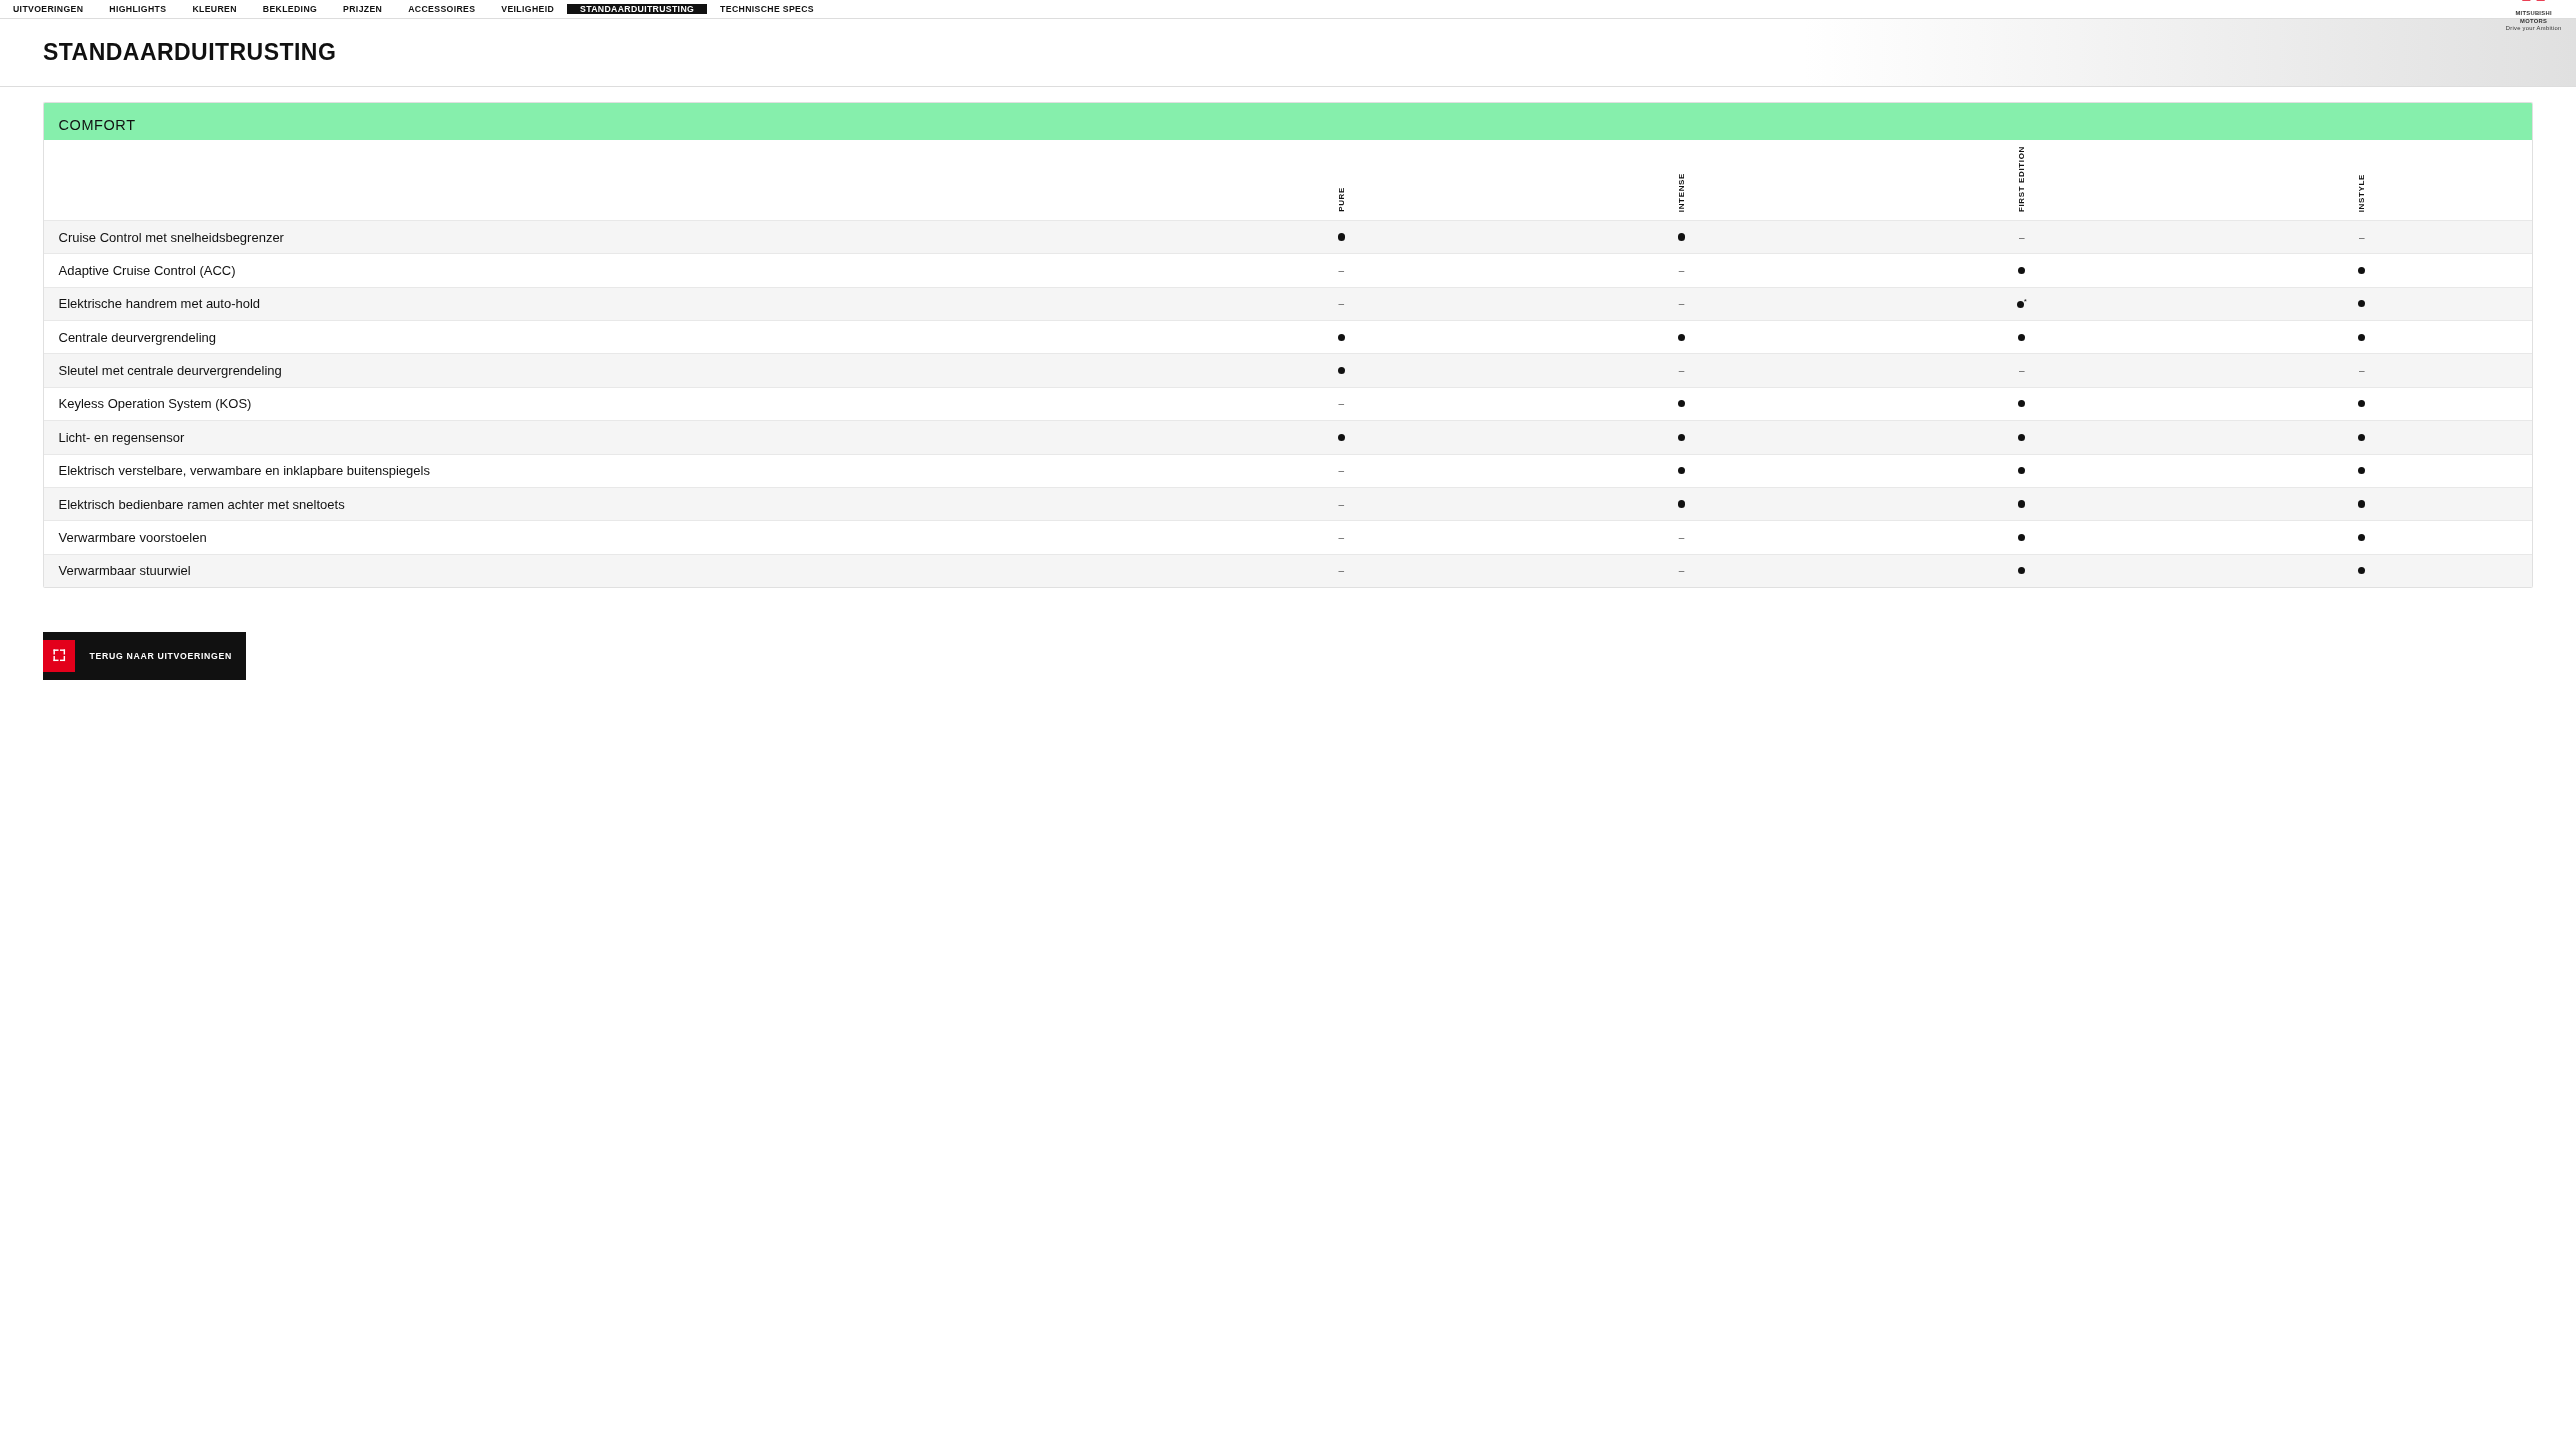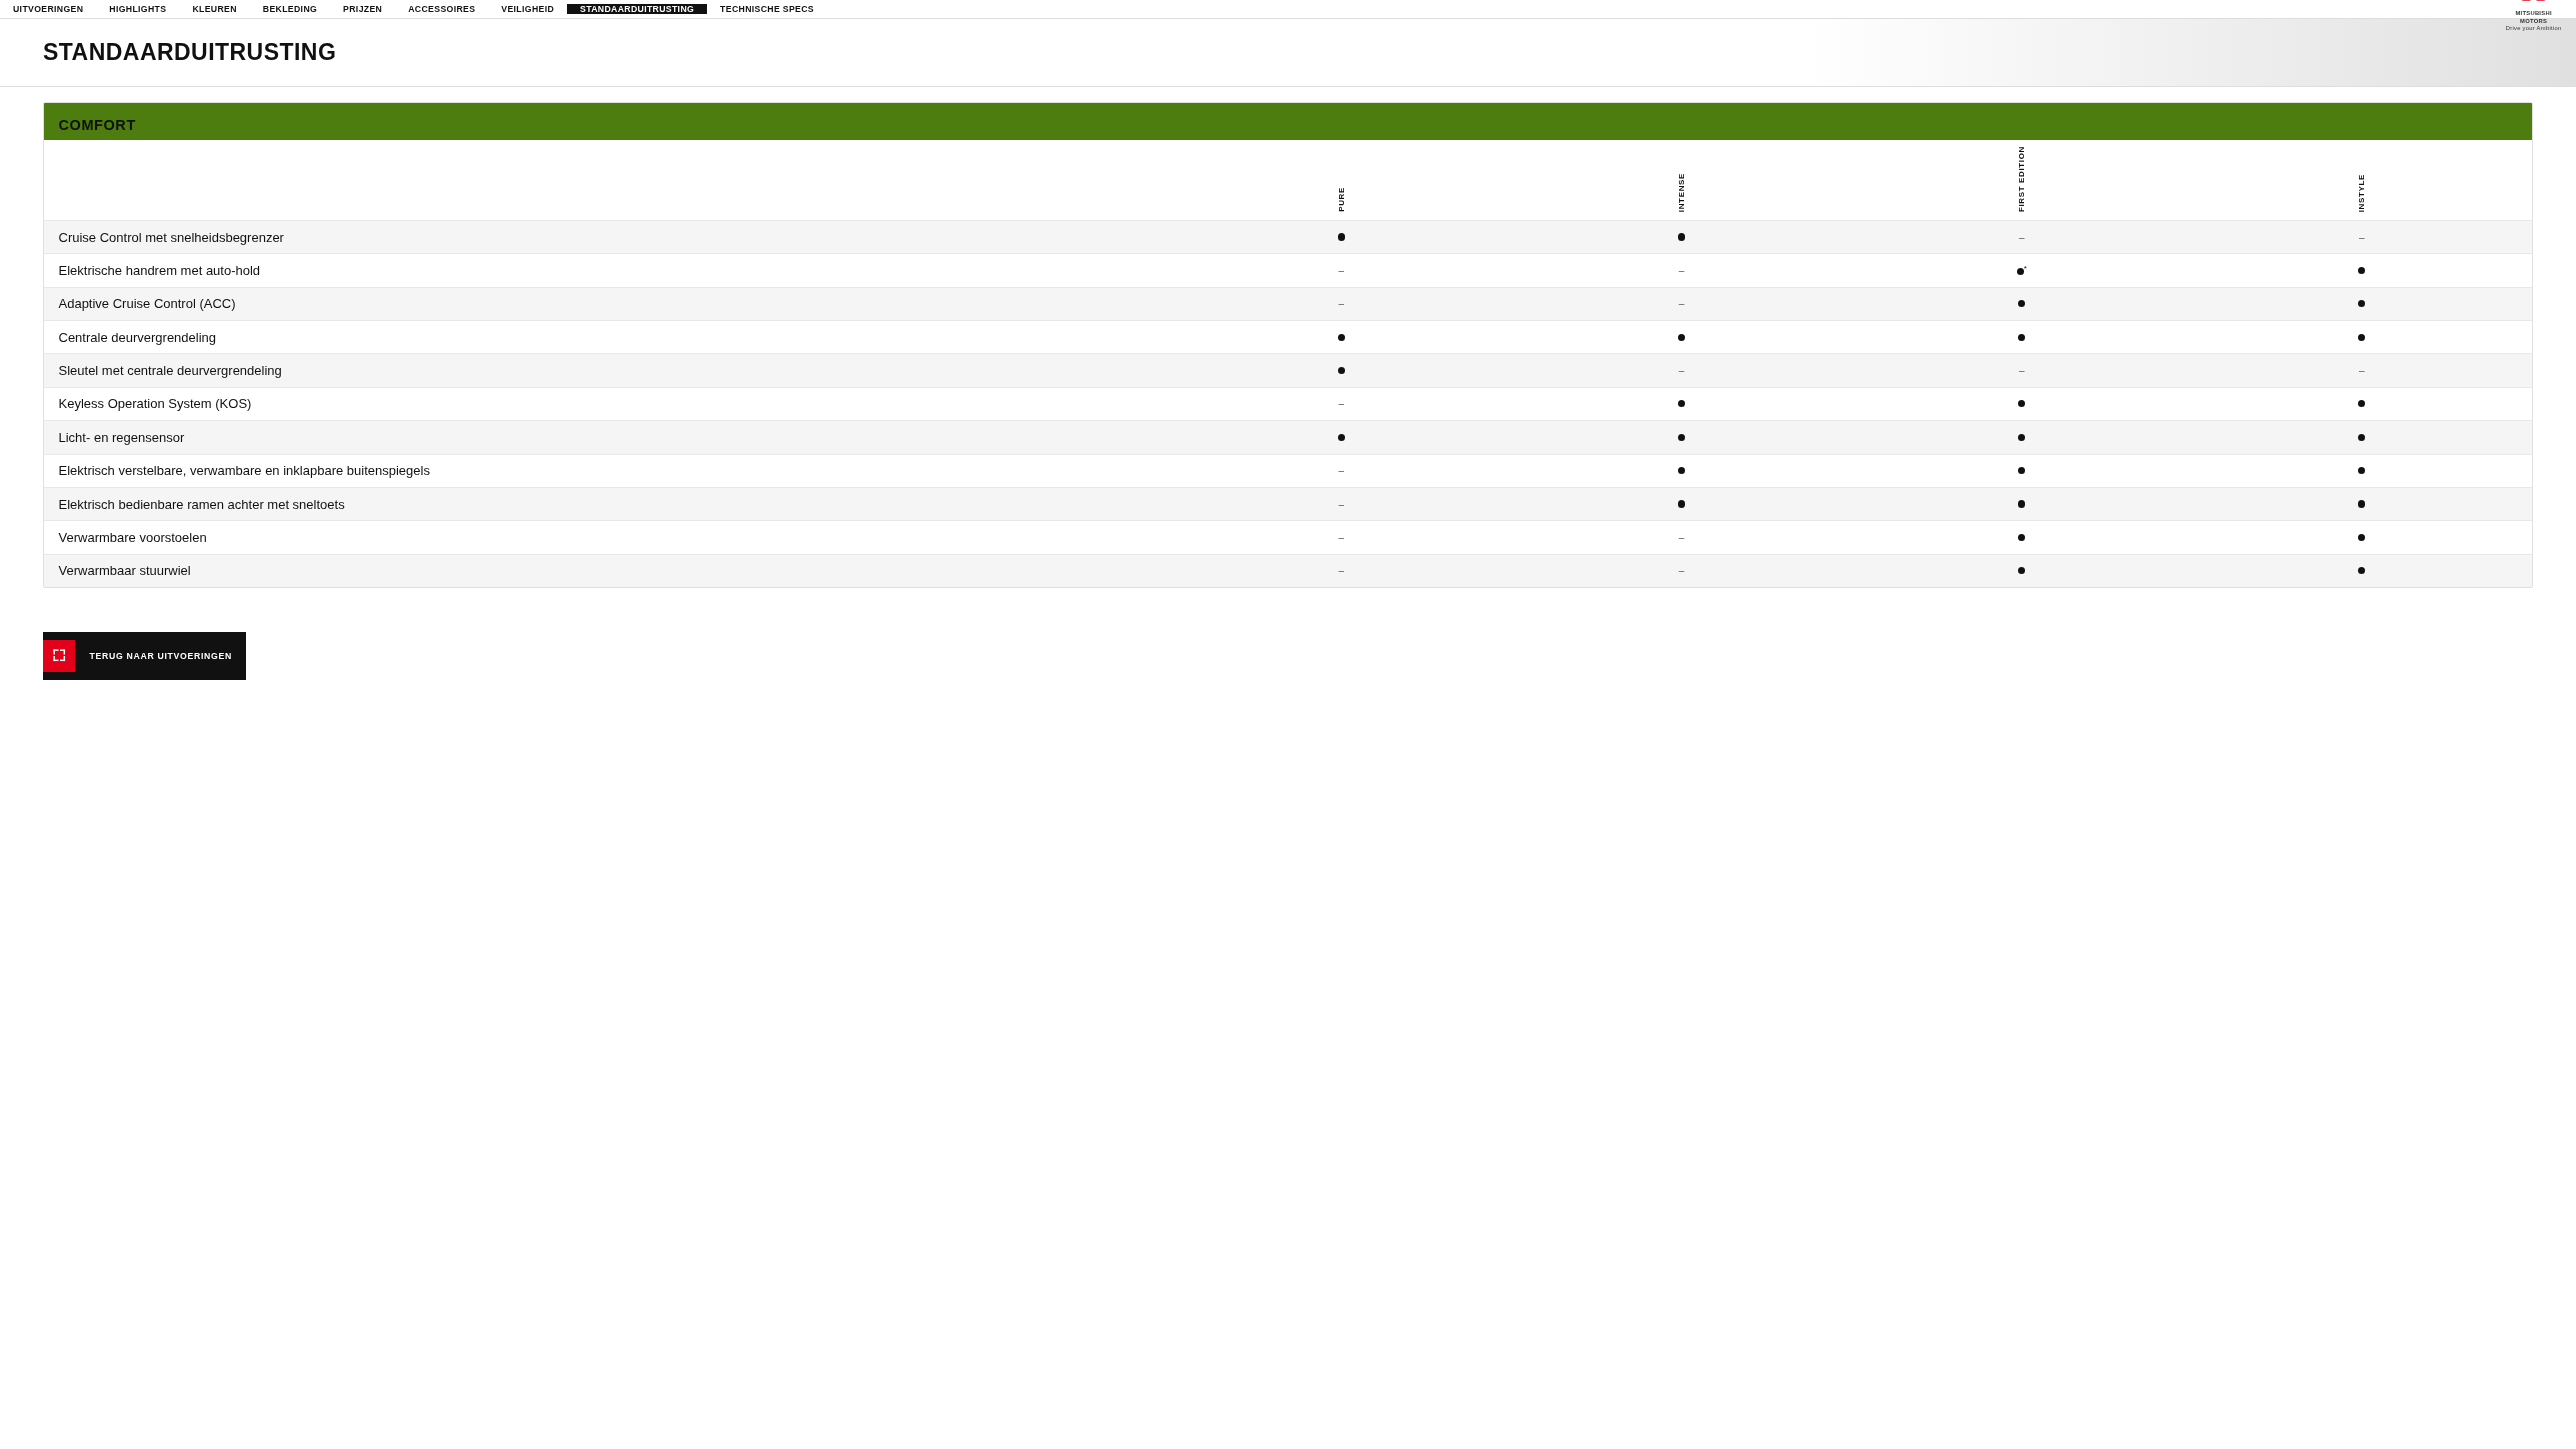--- a/index.html
+++ b/index.html
@@ -90,25 +90,25 @@
     
     .table-wrapper {
       border: 0.7px solid #e0e0e0;
       border-radius: 1.4px;
       overflow: hidden;
     }
 
     
     .section-heading {
       font-size: 14.5px;
-      font-weight: 700;
+      font-weight: 400;
       text-transform: uppercase;
       padding: 14.5px 14.5px 7.2px 14.5px;
       letter-spacing: 0.04em;
-      background: #4d7c0f;
+      background: #86efac;
     }
 
     
     table {
       width: 100%;
       border-collapse: collapse;
     }
 
     thead tr th {
       vertical-align: bottom;
@@ -284,31 +284,31 @@
       </thead>
       <tbody id="comfort-tbody">
       <tr>
             <td class="feature-name">Cruise Control met snelheidsbegrenzer</td>
             <td><span class="dot"></span></td>
             <td><span class="dot"></span></td>
             <td><span class="dash">–</span></td>
             <td><span class="dash">–</span></td>
           </tr>
           <tr>
+            <td class="feature-name">Adaptive Cruise Control (ACC)</td>
+            <td><span class="dash">–</span></td>
+            <td><span class="dash">–</span></td>
+            <td><span class="dot"></span></td>
+            <td><span class="dot"></span></td>
+          </tr>
+          <tr>
             <td class="feature-name">Elektrische handrem met auto-hold</td>
             <td><span class="dash">–</span></td>
             <td><span class="dash">–</span></td>
             <td><span><span class="dot" style="display:inline-block;width:7.2px;height:7.2px;border-radius:50%;background:#111;"></span><span style="font-size:8px;vertical-align:super;">*</span></span></td>
-            <td><span class="dot"></span></td>
-          </tr>
-          <tr>
-            <td class="feature-name">Adaptive Cruise Control (ACC)</td>
-            <td><span class="dash">–</span></td>
-            <td><span class="dash">–</span></td>
-            <td><span class="dot"></span></td>
             <td><span class="dot"></span></td>
           </tr>
           <tr>
             <td class="feature-name">Centrale deurvergrendeling</td>
             <td><span class="dot"></span></td>
             <td><span class="dot"></span></td>
             <td><span class="dot"></span></td>
             <td><span class="dot"></span></td>
           </tr>
           <tr>

